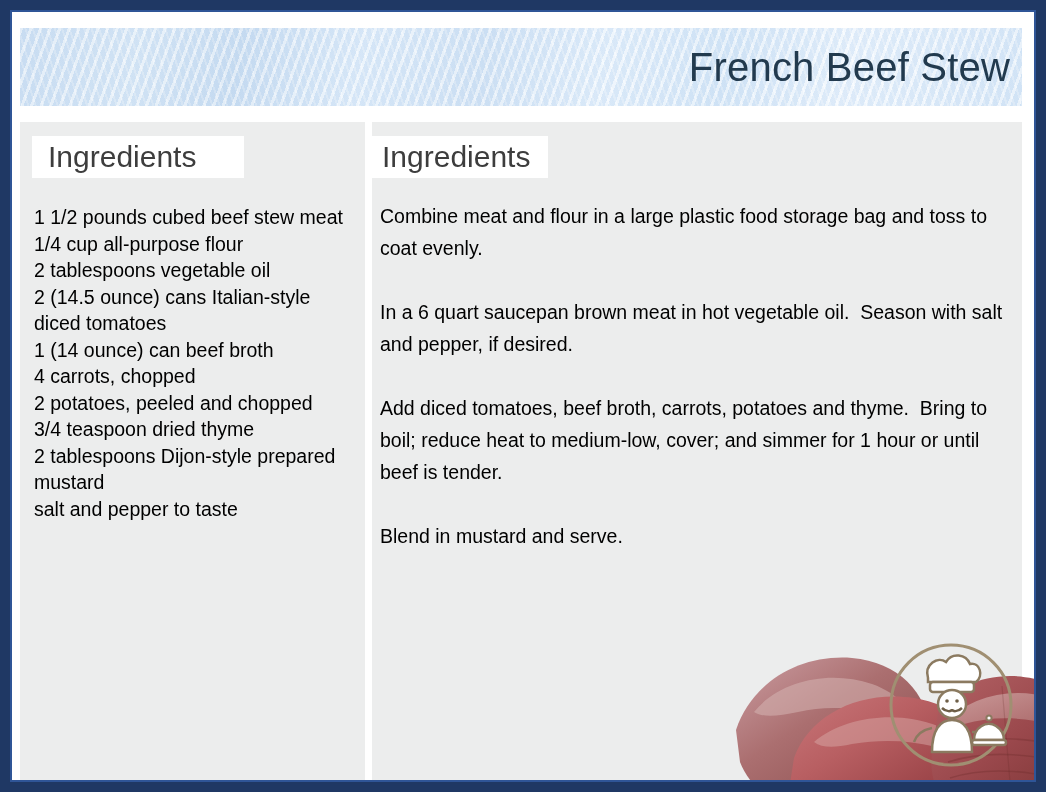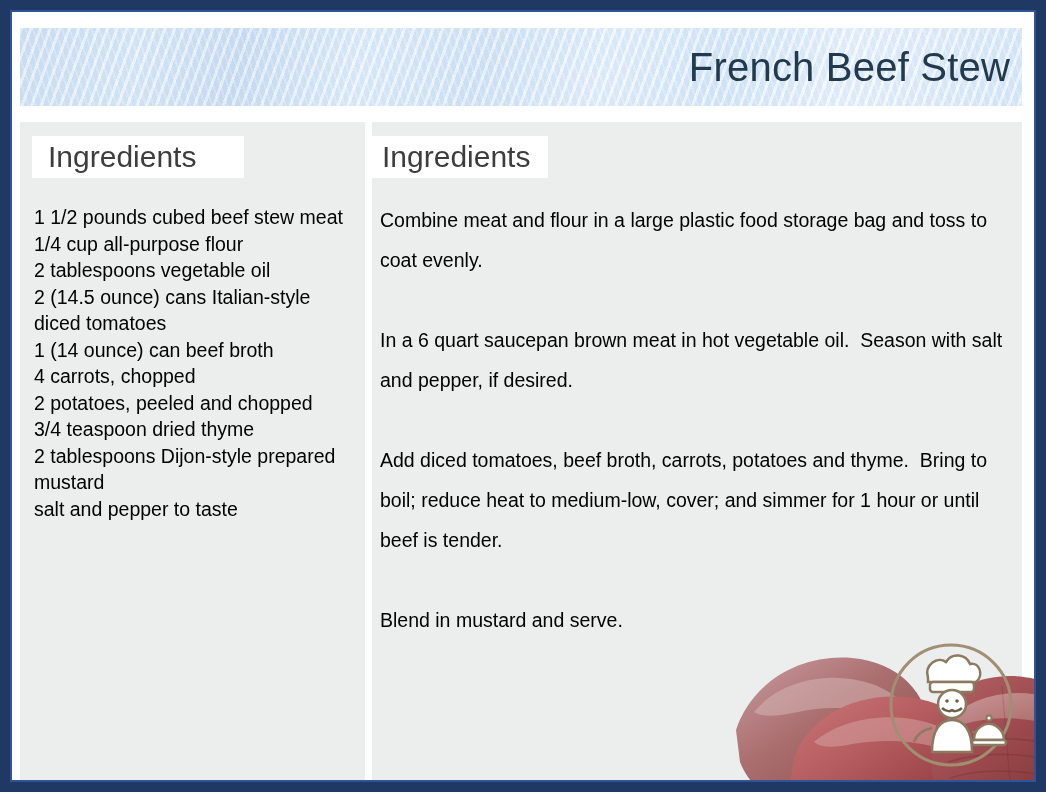--- a/index.html
+++ b/index.html
@@ -96,21 +96,21 @@
     font-size: 19.5px;
     line-height: 26.5px;
     color: #000000;
     white-space: pre-wrap;
     z-index: 3;
   }
   .col-right .body-text {
     left: 8px;
     top: 78px;
     right: 10px;
-    line-height: 40px;
+    line-height: 32px;
   }
 
   
   .beef-photo {
     position: absolute;
     left: 330px;
     top: 440px;
     width: 430px;
     height: 345px;
     z-index: 2;

